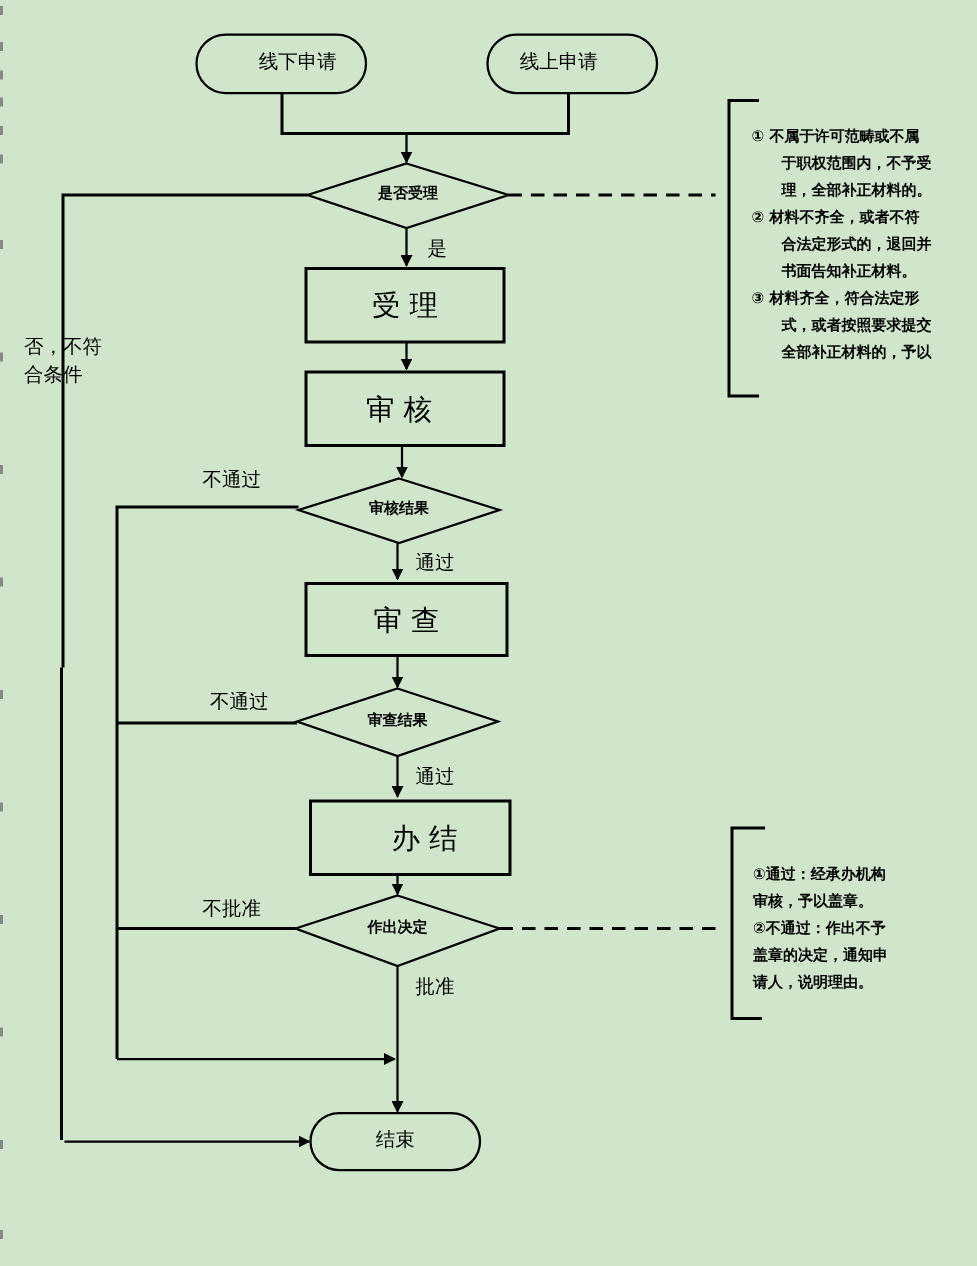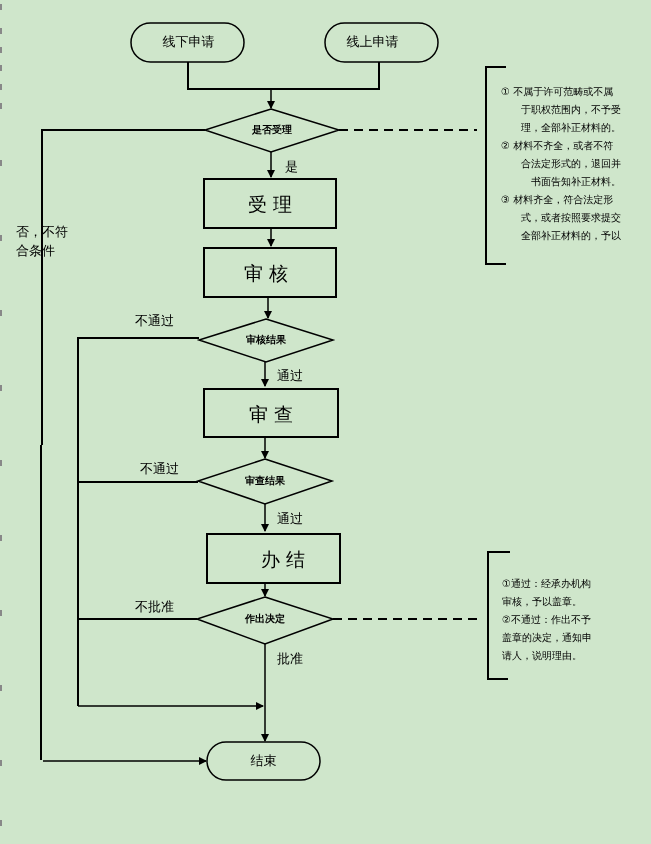--- a/index.html
+++ b/index.html
@@ -2,23 +2,23 @@
 <html><head>
 <meta charset="utf-8">
 <style>
   html, body { margin: 0; padding: 0; }
   body { width: 651px; height: 844px; background: #cfe6cb; position: relative; overflow: hidden;
          font-family: "DejaVu Sans", sans-serif; color: #000; }
   svg.canvas { position: absolute; left: 0; top: 0; }
   .lbl { position: absolute; font-size: 13px; white-space: nowrap; line-height: 1; }
   .box-text { position: absolute; font-size: 19px; text-align: center; line-height: 1; }
   .small { font-size: 10px; font-weight: bold; }
-  .note { position: absolute; font-size: 10px; line-height: 18px; }
+  .note { position: absolute; font-size: 10px; line-height: 18px; font-weight: bold; }
   .note-line { display: block; white-space: nowrap; }
-  .indent { padding-left: 20px; text-align: right; }
+  .indent { padding-left: 20px; }
   .edge-tick { position: absolute; left: 0; width: 2px; height: 6px; background: #888; }
 </style>
 </head>
 <body>
 
 <div>
   <div class="edge-tick" style="top:4px"></div>
   <div class="edge-tick" style="top:28px"></div>
   <div class="edge-tick" style="top:47px"></div>
   <div class="edge-tick" style="top:65px"></div>
@@ -84,21 +84,21 @@
     <line x1="265" y1="644" x2="265" y2="741" stroke-width="1.5" marker-end="url(#arr)"></line>
     <line x1="78" y1="706" x2="263" y2="706" stroke-width="1.5" marker-end="url(#arr)"></line>
 
     <rect x="207" y="742" width="113" height="38" rx="19" stroke-width="1.5"></rect>
 
     <path d="M506,67 H486 V264 H506"></path>
     <path d="M510,552 H488 V679 H508"></path>
   </g>
 </svg>
 
-<div class="box-text" style="left:121px;top:35px;width:135px;font-size:13px">线下申请</div>
+<div class="box-text" style="left:131px;top:35px;width:135px;font-size:13px">线下申请</div>
 <div class="box-text" style="left:325px;top:35px;width:95px;font-size:13px">线上申请</div>
 
 <div class="box-text small" style="left:205px;top:125px;width:134px">是否受理</div>
 <div class="box-text small" style="left:199px;top:335px;width:134px">审核结果</div>
 <div class="box-text small" style="left:198px;top:476px;width:134px">审查结果</div>
 <div class="box-text small" style="left:197px;top:614px;width:136px">作出决定</div>
 
 <div class="box-text" style="left:204px;top:195px;width:132px;white-space:pre">受 理</div>
 <div class="box-text" style="left:204px;top:264px;width:124px;white-space:pre">审 核</div>
 <div class="box-text" style="left:204px;top:405px;width:134px;white-space:pre">审 查</div>

